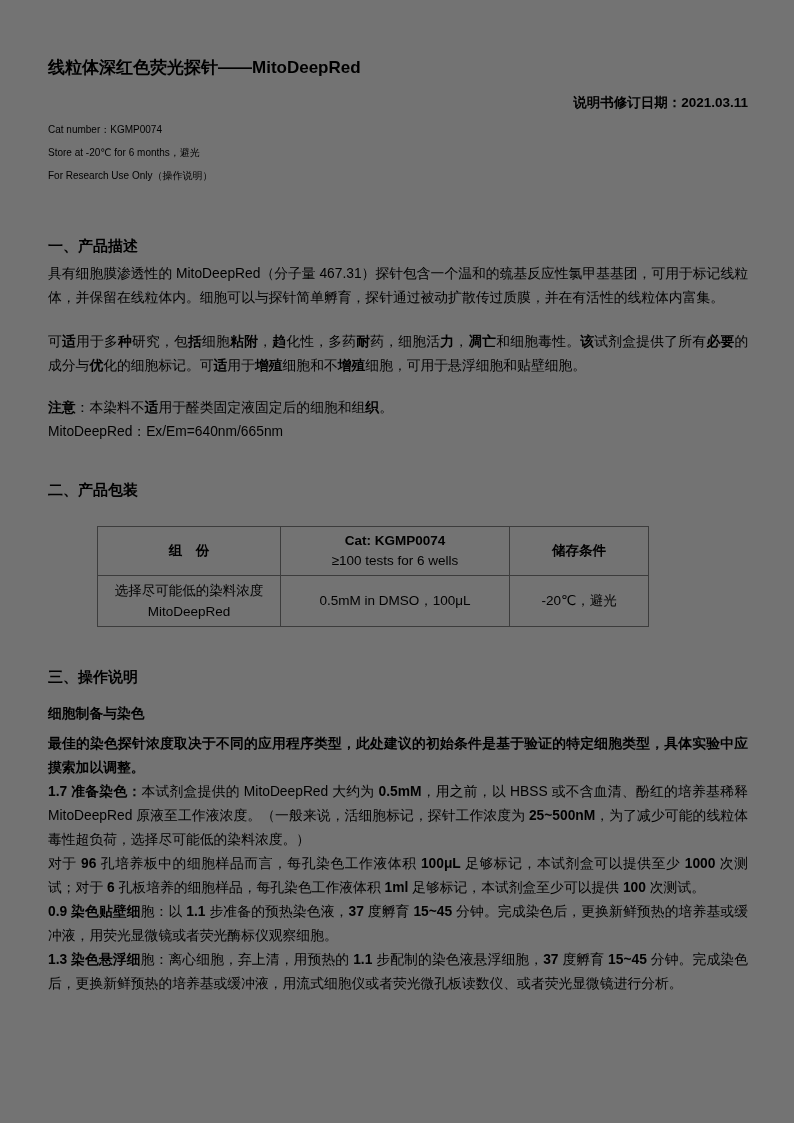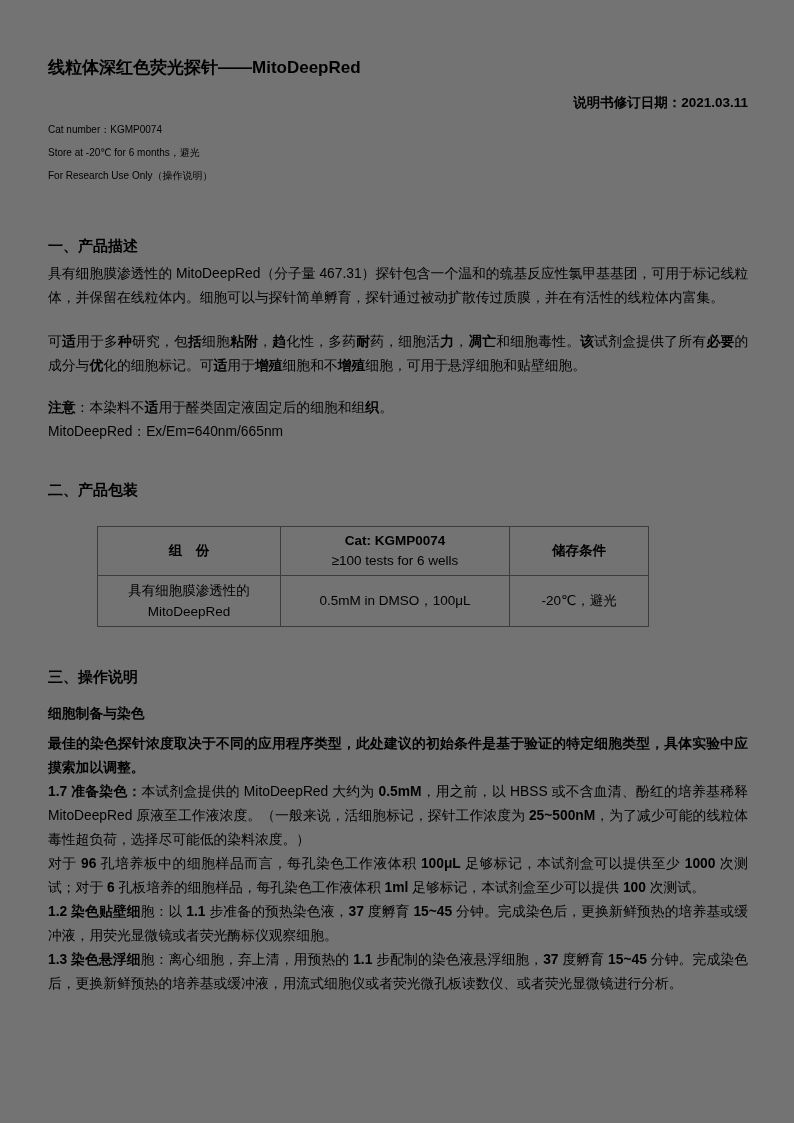--- a/index.html
+++ b/index.html
@@ -119,30 +119,30 @@
         <th>
           <div class="th-bold">Cat: KGMP0074</div>
           <div class="th-sub">≥100 tests for 6 wells</div>
         </th>
         <th>
           <div class="th-bold">储存条件</div>
         </th>
       </tr>
       <tr>
         <td>
-          <div class="cell-line">具有细胞膜渗透性的</div>
+          <div class="cell-line">选择尽可能低的染料浓度</div>
           <div class="cell-line">MitoDeepRed</div>
         </td>
         <td>0.5mM in DMSO，100μL</td>
         <td>-20℃，避光</td>
       </tr>
     </tbody>
   </table>
 
   <h2 class="sec-heading sec-3">三、操作说明</h2>
   <h3 class="sub-heading">细胞制备与染色</h3>
   <p class="body-text intro-para">最佳的染色探针浓度取决于不同的应用程序类型，此处建议的初始条件是基于验证的特定细胞类型，具体实验中应摸索加以调整。</p>
   <p class="body-text"><b>1.7 准备染色：</b>本试剂盒提供的 MitoDeepRed 大约为 <b>0.5mM</b>，用之前，以 HBSS 或不含血清、酚红的培养基稀释 MitoDeepRed 原液至工作液浓度。（一般来说，活细胞标记，探针工作浓度为 <b>25~500nM</b>，为了减少可能的线粒体毒性超负荷，选择尽可能低的染料浓度。）</p>
   <p class="body-text">对于 <b>96</b> 孔培养板中的细胞样品而言，每孔染色工作液体积 <b>100μL</b> 足够标记，本试剂盒可以提供至少 <b>1000</b> 次测试；对于 <b>6</b> 孔板培养的细胞样品，每孔染色工作液体积 <b>1ml</b> 足够标记，本试剂盒至少可以提供 <b>100</b> 次测试。</p>
-  <p class="body-text"><b>1.2 染色贴壁细</b>胞：以 <b>1.1</b> 步准备的预热染色液，<b>37</b> 度孵育 <b>15~45</b> 分钟。完成染色后，更换新鲜预热的培养基或缓冲液，用荧光显微镜或者荧光酶标仪观察细胞。</p>
+  <p class="body-text"><b>0.9 染色贴壁细</b>胞：以 <b>1.1</b> 步准备的预热染色液，<b>37</b> 度孵育 <b>15~45</b> 分钟。完成染色后，更换新鲜预热的培养基或缓冲液，用荧光显微镜或者荧光酶标仪观察细胞。</p>
   <p class="body-text"><b>1.3 染色悬浮细</b>胞：离心细胞，弃上清，用预热的 <b>1.1</b> 步配制的染色液悬浮细胞，<b>37</b> 度孵育 <b>15~45</b> 分钟。完成染色后，更换新鲜预热的培养基或缓冲液，用流式细胞仪或者荧光微孔板读数仪、或者荧光显微镜进行分析。</p>
 
 </div>
 
 </body></html>

